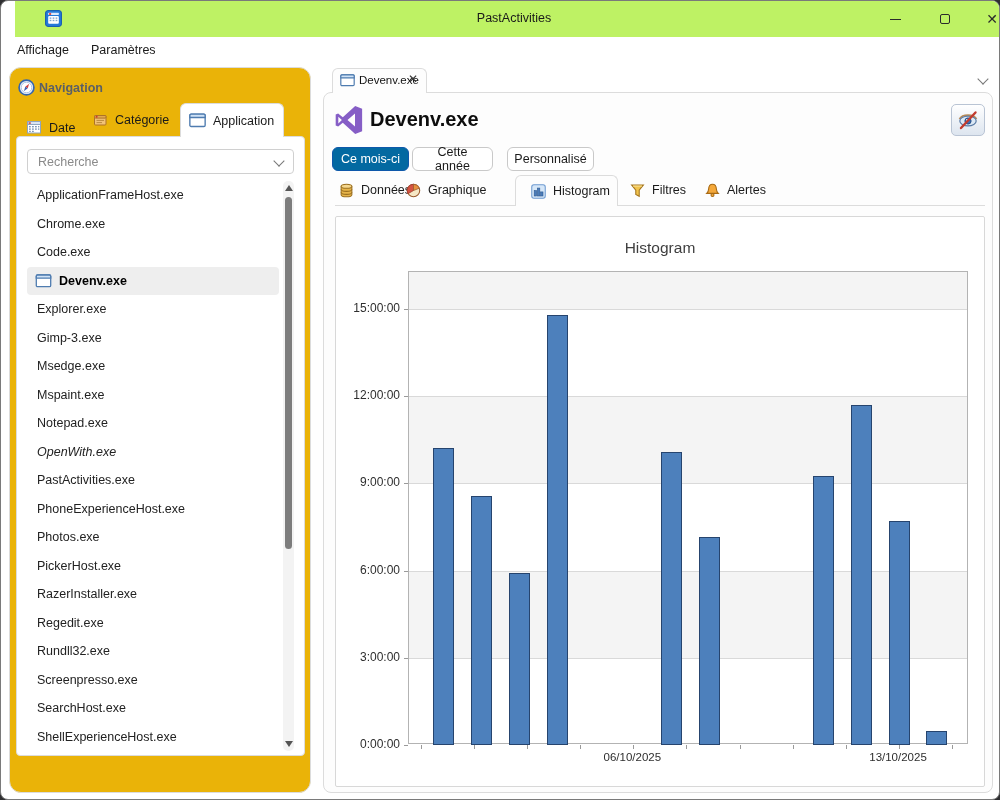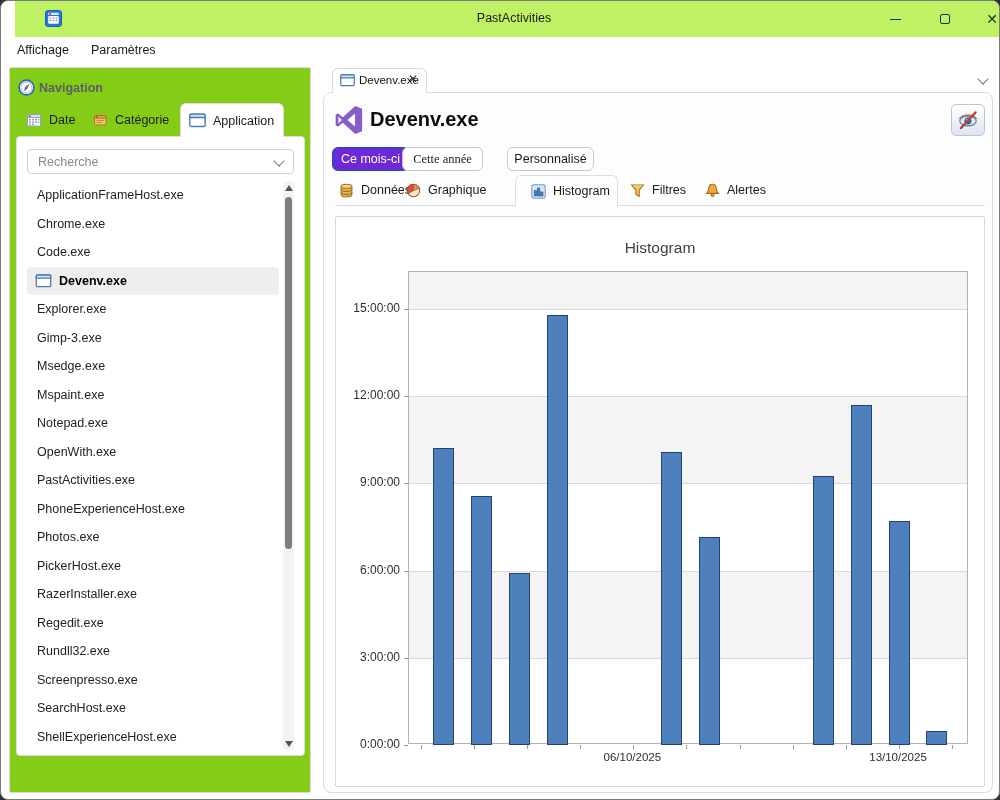--- a/index.html
+++ b/index.html
@@ -12,27 +12,27 @@
   #window-title{position:absolute;left:0;top:10px;width:100%;text-align:center;font-size:12.5px;color:#1a1a1a;}
   .win-btn{position:absolute;top:6px;width:30px;height:24px;display:flex;align-items:center;justify-content:center;cursor:default;}
   #btn-min{left:865px;} #btn-max{left:915px;} #btn-close{left:962px;}
   .glyph-min{width:11px;height:1px;background:#2b2b2b;}
   .glyph-max{width:10px;height:10px;border:1.2px solid #2b2b2b;border-radius:2px;}
   .glyph-close{font-size:14px;color:#2b2b2b;line-height:1;}
   
   .menu-item{position:absolute;top:40px;font-size:12.5px;color:#1a1a1a;padding:2px 4px;}
   #menu-affichage{left:12px;} #menu-parametres{left:86px;}
   
-  #sidebar{position:absolute;left:8px;top:66px;width:302px;height:726px;background:#84cc16;
-           border:1px solid #dcdcdc;border-radius:2px;}
+  #sidebar{position:absolute;left:8px;top:66px;width:302px;height:726px;background:#eab308;
+           border:1px solid #dcdcdc;border-radius:12px;}
   #nav-header-icon{position:absolute;left:8px;top:11px;width:17px;height:17px;}
   #nav-header-label{position:absolute;left:29px;top:13px;font-size:12.5px;font-weight:bold;color:#5a5f66;}
   .nav-tab{position:absolute;top:36px;height:31px;display:flex;align-items:center;gap:7px;
            font-size:12.5px;color:#1a1a1a;padding:0 8px;}
-  #tab-date{left:8px;} #tab-categorie{left:74px;justify-content:flex-end;}
+  #tab-date{left:8px;align-items:flex-end;} #tab-categorie{left:74px;justify-content:flex-end;}
   #tab-application{left:170px;top:35px;height:34px;width:104px;background:#fff;
       border:1px solid #dcdcdc;border-bottom:none;border-radius:6px 6px 0 0;z-index:2;}
   #nav-content{position:absolute;left:6px;top:68px;width:289px;height:620px;background:#fff;
       border:1px solid #dcdcdc;border-radius:4px;}
   #search-box{position:absolute;left:10px;top:12px;width:267px;height:25px;border:1px solid #d0d0d0;
       border-radius:4px;background:#fff;}
   #search-input{position:absolute;left:1px;top:1px;width:238px;height:21px;border:none;outline:none;
       font-size:12.5px;color:#333;padding-left:9px;font-family:"Liberation Sans",sans-serif;background:transparent;}
   #search-input::placeholder{color:#8a8a8a;}
   .chev{width:8px;height:8px;border-left:1.4px solid #777;border-bottom:1.4px solid #777;
@@ -58,22 +58,22 @@
   #tabstrip-chevron{position:absolute;left:978px;top:74px;}
   
   #page{position:absolute;left:322px;top:91px;width:670px;height:701px;background:#fdfdfd;
       border:1px solid #dcdcdc;border-radius:8px;}
   #vs-icon{position:absolute;left:10px;top:12px;width:30px;height:30px;}
   #page-title{position:absolute;left:46px;top:15px;font-size:20px;font-weight:bold;color:#0d0d0d;}
   #eye-button{position:absolute;left:627px;top:11px;width:34px;height:32px;border:1px solid #b9c4d4;
       border-radius:5px;background:linear-gradient(#ffffff,#dde5ef);display:flex;align-items:center;justify-content:center;}
   .period-btn{position:absolute;top:54px;height:24px;border:1px solid #c9c9c9;border-radius:6px;background:#fff;
       font-size:12.5px;color:#1a1a1a;display:flex;align-items:center;justify-content:center;font-family:"Liberation Sans",sans-serif;}
-  .period-btn.selected{background:#6d28d9;border-color:#0e58aa;color:#fff;}
-  #btn-month{left:8px;width:77px;} #btn-year{left:78px;width:81px;font-family:Liberation Serif, serif;} #btn-custom{left:183px;width:87px;}
+  .period-btn.selected{background:#0369a1;border-color:#0e58aa;color:#fff;}
+  #btn-month{left:8px;width:77px;} #btn-year{left:88px;width:81px;} #btn-custom{left:183px;width:87px;}
   
   #view-tabline{position:absolute;left:11px;top:112px;width:650px;height:1px;background:#dcdcdc;}
   .view-tab{position:absolute;top:82px;height:30px;display:flex;align-items:center;gap:7px;font-size:12.5px;color:#1a1a1a;}
   #vtab-donnees{left:15px;} #vtab-graphique{left:82px;} #vtab-filtres{left:306px;} #vtab-alertes{left:381px;}
   #vtab-histogram{left:191px;top:82px;width:103px;height:31px;background:#fdfdfd;border:1px solid #dcdcdc;
       border-bottom:none;border-radius:6px 6px 0 0;z-index:2;padding-left:15px;}
   
   #chart-card{position:absolute;left:11px;top:123px;width:650px;height:571px;background:#fff;
       border:1px solid #d8d8d8;border-radius:2px;}
   #chart-title{position:absolute;left:0;top:22px;width:100%;text-align:center;font-size:15.5px;color:#3f3f3f;}
@@ -216,21 +216,21 @@
           </div>
           <div class="list-item" style="top: 171px;">
             <span>Msedge.exe</span>
           </div>
           <div class="list-item" style="top: 199.5px;">
             <span>Mspaint.exe</span>
           </div>
           <div class="list-item" style="top: 228px;">
             <span>Notepad.exe</span>
           </div>
-          <div class="list-item" style="top: 256.5px;">
+          <div class="list-item" style="top: 256.5px; font-style: italic;">
             <span>OpenWith.exe</span>
           </div>
           <div class="list-item" style="top: 285px;">
             <span>PastActivities.exe</span>
           </div>
           <div class="list-item" style="top: 313.5px;">
             <span>PhoneExperienceHost.exe</span>
           </div>
           <div class="list-item" style="top: 342px;">
             <span>Photos.exe</span>

